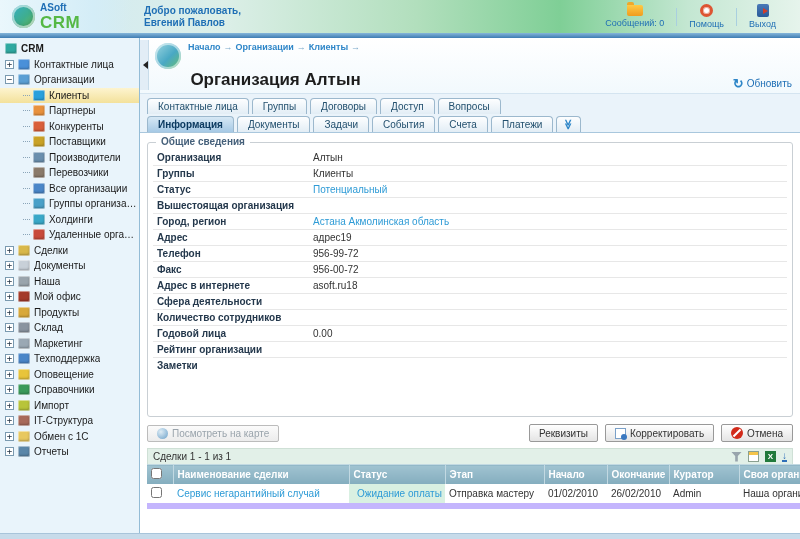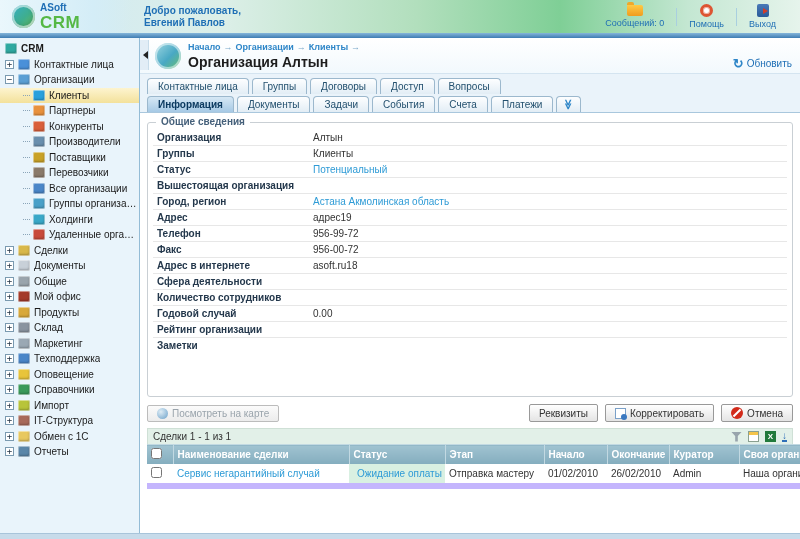--- a/index.html
+++ b/index.html
@@ -52,25 +52,25 @@
 
   .content { flex:1; display:flex; flex-direction:column; min-width:0; background:#fff; }
 
   
   .chead { flex:none; display:flex; align-items:stretch; background:linear-gradient(180deg,#fff,#f2f9fd); border-bottom:1px solid #d4e4f0; padding:2px 8px 3px 0; }
   .collapse-handle { width:9px; flex:none; margin-right:4px; background:#e2edf6; border-right:1px solid #c8dcea; display:flex; align-items:center; justify-content:center; cursor:pointer; }
   .collapse-arrow { width:0; height:0; border:4px solid transparent; border-right:5px solid #222; margin-right:2px; }
   .chead-icon { width:26px; height:26px; flex:none; border-radius:50%; margin:3px 7px 0 2px;
     background:linear-gradient(135deg,#9fd8e2 0%,#49a8c4 55%,#69bf6e 100%);
     box-shadow:inset 0 0 0 2px rgba(255,255,255,.5); }
-  .chead-main { padding-top:2px; min-width:0; }
+  .chead-main { padding-top:2px; min-width:0;text-align:center; }
   .crumbs { font-size:9px; font-weight:bold; white-space:nowrap; }
   .crumb { color:#2e86c8; cursor:pointer; }
   .crumb-arrow { color:#7aa8c8; margin:0 3px; }
-  .ctitle { font-size:14px; font-weight:bold; color:#1d1d1d; margin-top:2px; }
+  .ctitle { font-size:17px; font-weight:bold; color:#1d1d1d; margin-top:18px; }
   .refresh { margin-left:auto; align-self:flex-end; font-size:10px; color:#1f6fb5; display:flex; align-items:center; gap:3px; cursor:pointer; padding-bottom:1px; }
   .refresh-glyph { color:#2e86c8; font-weight:bold; font-size:13px; line-height:10px; }
 
   
   .tabs-area { flex:none; background:#eaf3fa; padding:4px 0 0 7px; border-bottom:1px solid #a9c7dd; }
   .tabrow { display:flex; gap:3px; align-items:flex-end; }
   .tabrow.second { margin-top:2px; }
   .tab { font-size:10px; padding:2px 10px 2px; border:1px solid #9cb8cd; border-bottom:none; border-radius:4px 4px 0 0;
     background:linear-gradient(180deg,#fdfeff,#e2edf5); color:#23506e; cursor:pointer; white-space:nowrap; }
   .tab.active { background:linear-gradient(180deg,#d6e8f5,#a6c9e5); font-weight:bold; color:#0c3a60; }
@@ -180,30 +180,30 @@
           <span class="tree-icon" style="background: linear-gradient(135deg, rgb(232, 145, 61), rgb(232, 145, 61)) rgb(232, 145, 61);"></span>
           <span class="tree-label">Партнеры</span>
         </div>
         <div class="tree-row child">
           <span class="tree-dash"></span>
           <span class="tree-icon" style="background: linear-gradient(135deg, rgb(217, 95, 59), rgb(217, 95, 59)) rgb(217, 95, 59);"></span>
           <span class="tree-label">Конкуренты</span>
         </div>
         <div class="tree-row child">
           <span class="tree-dash"></span>
+          <span class="tree-icon" style="background: linear-gradient(135deg, rgb(201, 162, 39), rgb(201, 162, 39)) rgb(201, 162, 39);"></span>
+          <span class="tree-label">Поставщики</span>
+        </div>
+        <div class="tree-row child">
+          <span class="tree-dash"></span>
           <span class="tree-icon" style="background: linear-gradient(135deg, rgb(106, 143, 174), rgb(106, 143, 174)) rgb(106, 143, 174);"></span>
           <span class="tree-label">Производители</span>
         </div>
         <div class="tree-row child">
           <span class="tree-dash"></span>
-          <span class="tree-icon" style="background: linear-gradient(135deg, rgb(201, 162, 39), rgb(201, 162, 39)) rgb(201, 162, 39);"></span>
-          <span class="tree-label">Поставщики</span>
-        </div>
-        <div class="tree-row child">
-          <span class="tree-dash"></span>
           <span class="tree-icon" style="background: linear-gradient(135deg, rgb(138, 122, 106), rgb(138, 122, 106)) rgb(138, 122, 106);"></span>
           <span class="tree-label">Перевозчики</span>
         </div>
         <div class="tree-row child">
           <span class="tree-dash"></span>
           <span class="tree-icon" style="background: linear-gradient(135deg, rgb(74, 134, 200), rgb(74, 134, 200)) rgb(74, 134, 200);"></span>
           <span class="tree-label">Все организации</span>
         </div>
         <div class="tree-row child">
           <span class="tree-dash"></span>
@@ -226,21 +226,21 @@
           <span class="tree-label">Сделки</span>
         </div>
         <div class="tree-row">
           <span class="expander">+</span>
           <span class="tree-icon" style="background: linear-gradient(135deg, rgb(200, 208, 216), rgb(200, 208, 216)) rgb(200, 208, 216);"></span>
           <span class="tree-label">Документы</span>
         </div>
         <div class="tree-row">
           <span class="expander">+</span>
           <span class="tree-icon" style="background: linear-gradient(135deg, rgb(154, 164, 172), rgb(154, 164, 172)) rgb(154, 164, 172);"></span>
-          <span class="tree-label">Общие</span>
+          <span class="tree-label">Наша</span>
         </div>
         <div class="tree-row">
           <span class="expander">+</span>
           <span class="tree-icon" style="background: linear-gradient(135deg, rgb(164, 58, 42), rgb(164, 58, 42)) rgb(164, 58, 42);"></span>
           <span class="tree-label">Мой офис</span>
         </div>
         <div class="tree-row">
           <span class="expander">+</span>
           <span class="tree-icon" style="background: linear-gradient(135deg, rgb(216, 168, 58), rgb(216, 168, 58)) rgb(216, 168, 58);"></span>
           <span class="tree-label">Продукты</span>
@@ -371,21 +371,21 @@
               </div>
               <div class="frow">
                 <div class="flabel">Сфера деятельности</div>
                 <div class="fvalue"></div>
               </div>
               <div class="frow">
                 <div class="flabel">Количество сотрудников</div>
                 <div class="fvalue"></div>
               </div>
               <div class="frow">
-                <div class="flabel">Годовой случай</div>
+                <div class="flabel">Годовой лица</div>
                 <div class="fvalue">0.00</div>
               </div>
               <div class="frow">
                 <div class="flabel">Рейтинг организации</div>
                 <div class="fvalue"></div>
               </div>
               <div class="frow tall">
                 <div class="flabel">Заметки</div>
                 <div class="fvalue"></div>
               </div>

